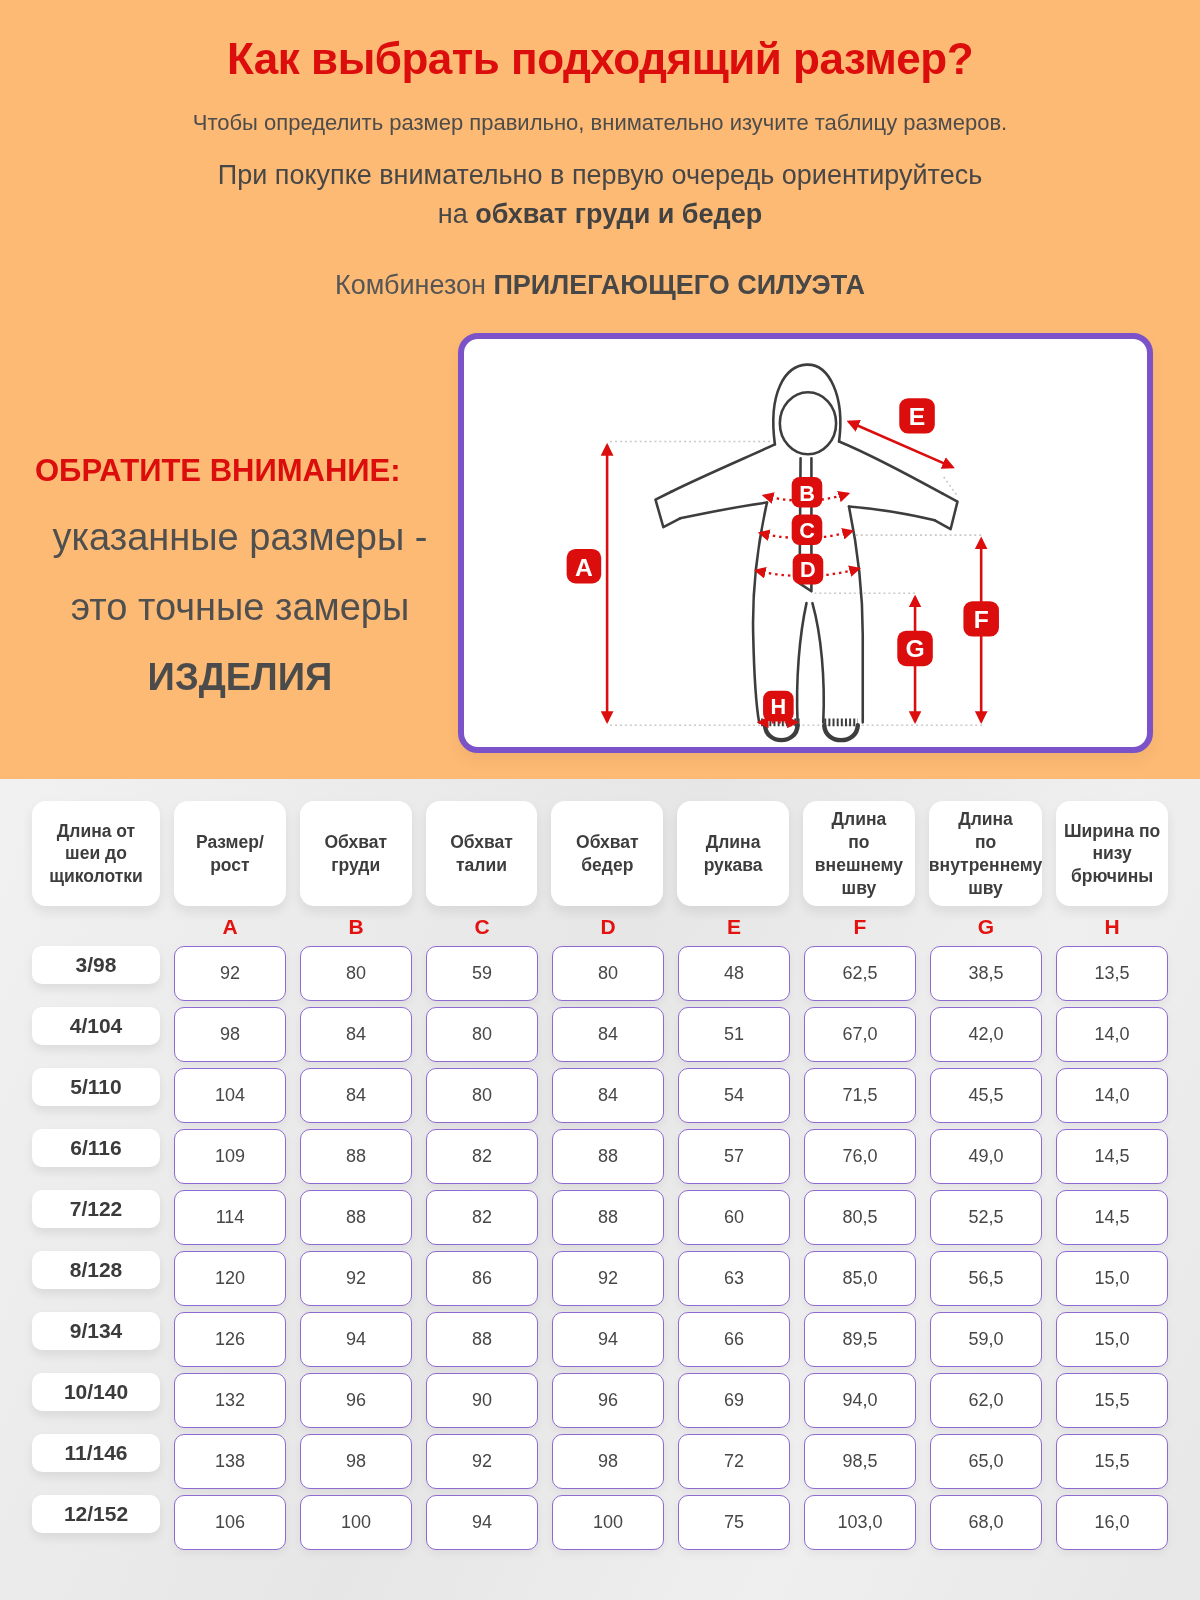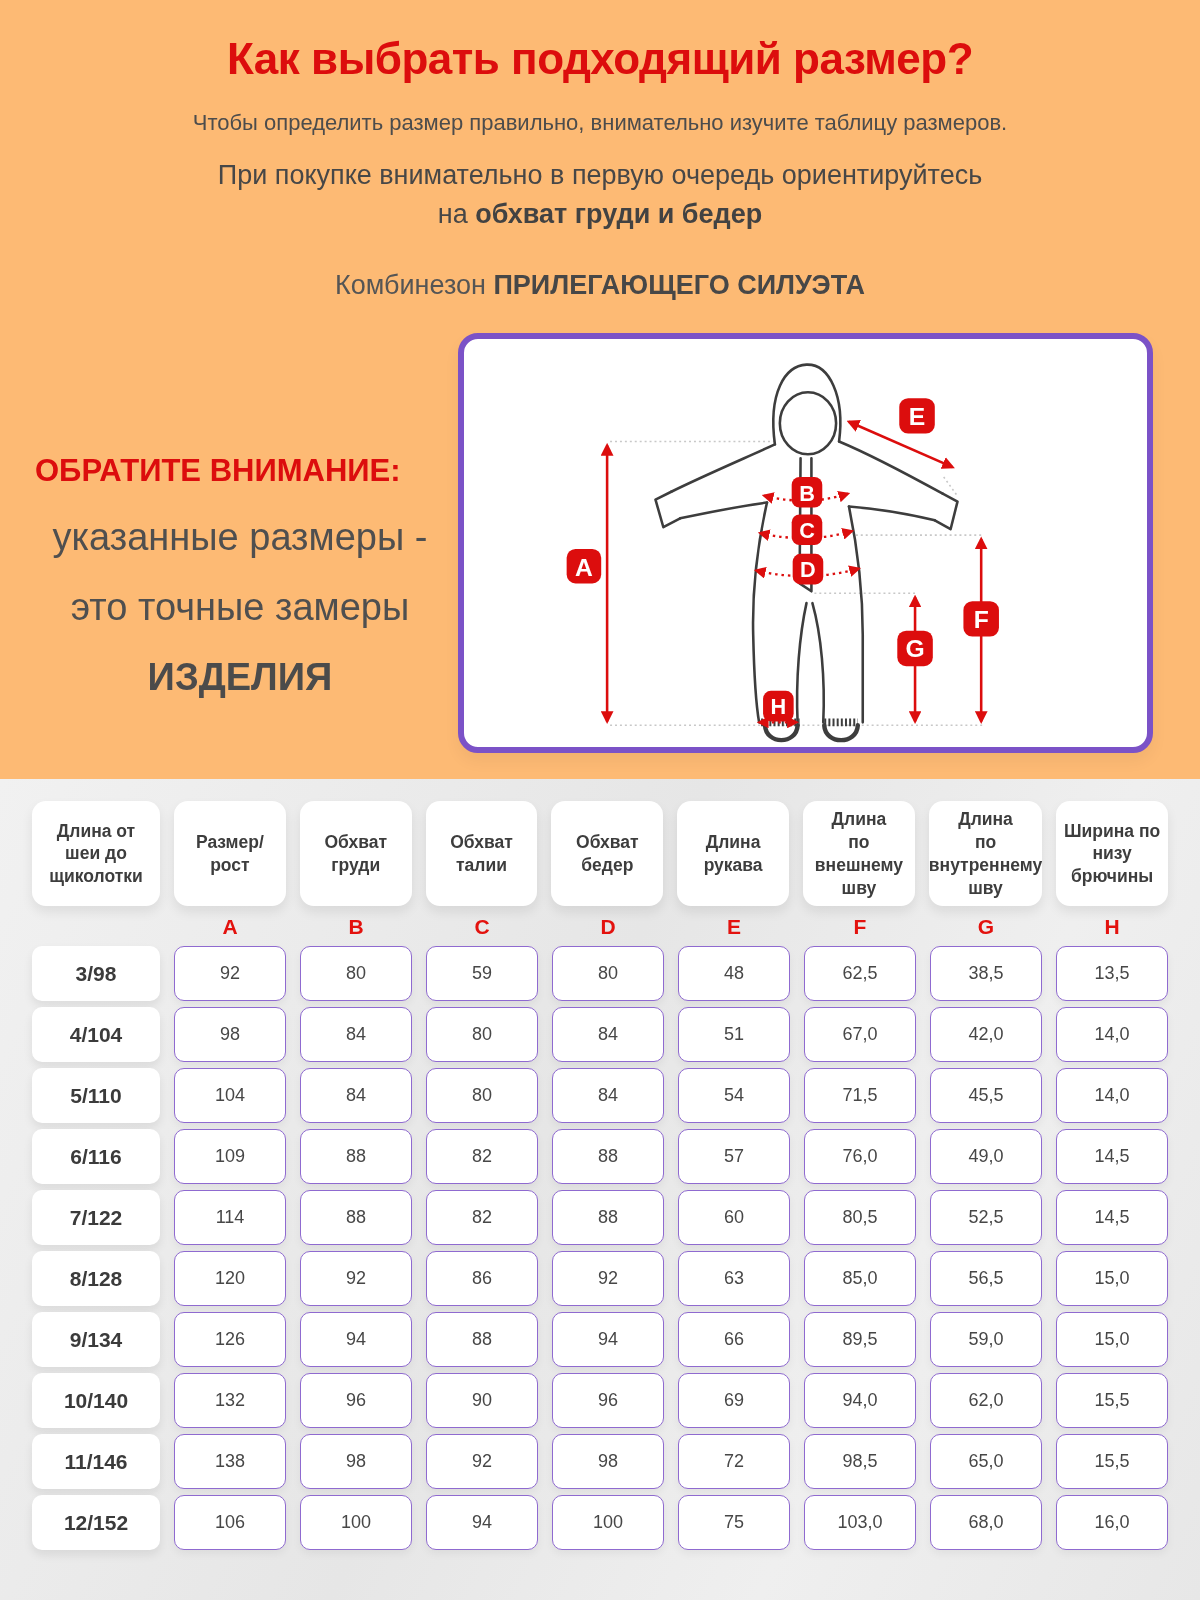--- a/index.html
+++ b/index.html
@@ -46,21 +46,21 @@
   .table-section{margin-top:18px;flex:1;background:linear-gradient(115deg,#f1f1f1 0%,#e6e6e6 45%,#efefef 72%,#e7e7e7 100%);
     padding:22px 32px 0 32px;}
   .grid{display:grid;grid-template-columns:128px repeat(8,1fr);gap:14px;}
   .hcell{height:105px;background:#fff;border-radius:14px;box-shadow:0 6px 12px rgba(0,0,0,.08);
     display:flex;align-items:center;justify-content:center;text-align:center;
     font-size:17.5px;font-weight:700;color:var(--text-dark);line-height:1.3;white-space:pre-line;}
   .letters{margin-top:8px;margin-bottom:6px;}
   .lcell{height:26px;display:flex;align-items:center;justify-content:center;
     font-size:21px;font-weight:700;color:#e3120e;}
   .row{margin-bottom:6px;}
-  .scell{height:55px;background:#fff;border-radius:10px;box-shadow:0 5px 10px rgba(0,0,0,.08);
+  .scell{height:38px;background:#fff;border-radius:10px;box-shadow:0 5px 10px rgba(0,0,0,.08);
     display:flex;align-items:center;justify-content:center;
     font-size:21px;font-weight:700;color:#3b3b3b;}
   .vcell{height:55px;background:#fff;border-radius:10px;border:1.6px solid var(--cellborder);
     box-shadow:0 4px 8px rgba(0,0,0,.05);
     display:flex;align-items:center;justify-content:center;
     font-size:18px;color:#474747;}
 </style>
 </head>
 <body>
 

